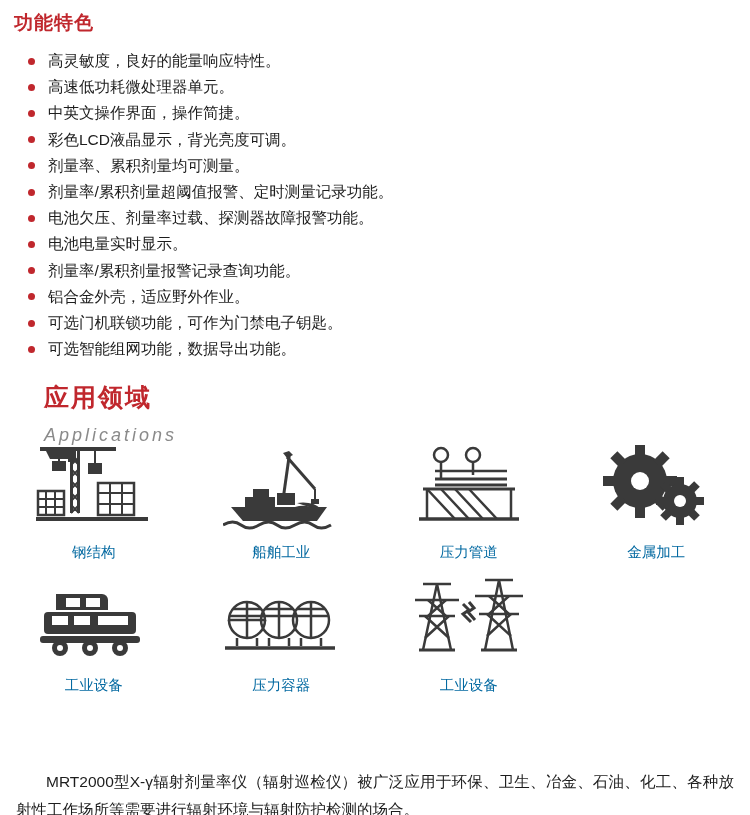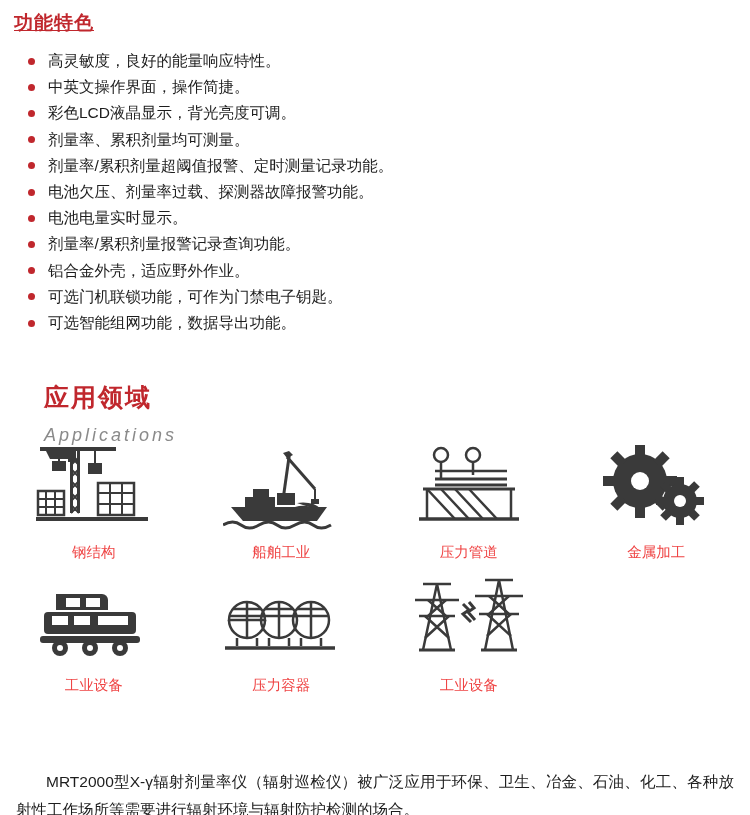--- a/index.html
+++ b/index.html
@@ -18,21 +18,20 @@
 
   
   .features-title {
     position: absolute;
     left: 14px;
     top: 10px;
     font-size: 19px;
     font-weight: bold;
     color: #c0272d;
     letter-spacing: 1px;
-    text-decoration: underline;
   }
   .features-list {
     position: absolute;
     left: 22px;
     top: 48px;
     width: 700px;
     list-style: none;
     margin: 0;
     padding: 0;
   }
@@ -99,21 +98,21 @@
     width: 120px;
     height: 90px;
     display: flex;
     align-items: center;
     justify-content: center;
   }
   .app-icon svg { display: block; }
   .app-label {
     margin-top: 9px;
     font-size: 14.5px;
-    color: #ef4444;
+    color: #0369a1;
   }
 
   
   .footer-para {
     position: absolute;
     left: 16px;
     top: 752px;
     width: 718px;
     font-size: 15.5px;
     line-height: 28px;
@@ -122,20 +121,21 @@
     text-align: justify;
   }
 </style>
 </head>
 <body>
 
 <div class="features-title">功能特色</div>
 
 <ul class="features-list">
   <li>高灵敏度，良好的能量响应特性。</li>
+  <li>高速低功耗微处理器单元。</li>
   <li>中英文操作界面，操作简捷。</li>
   <li>彩色LCD液晶显示，背光亮度可调。</li>
   <li>剂量率、累积剂量均可测量。</li>
   <li>剂量率/累积剂量超阈值报警、定时测量记录功能。</li>
   <li>电池欠压、剂量率过载、探测器故障报警功能。</li>
   <li>电池电量实时显示。</li>
   <li>剂量率/累积剂量报警记录查询功能。</li>
   <li>铝合金外壳，适应野外作业。</li>
   <li>可选门机联锁功能，可作为门禁电子钥匙。</li>
   <li>可选智能组网功能，数据导出功能。</li>

